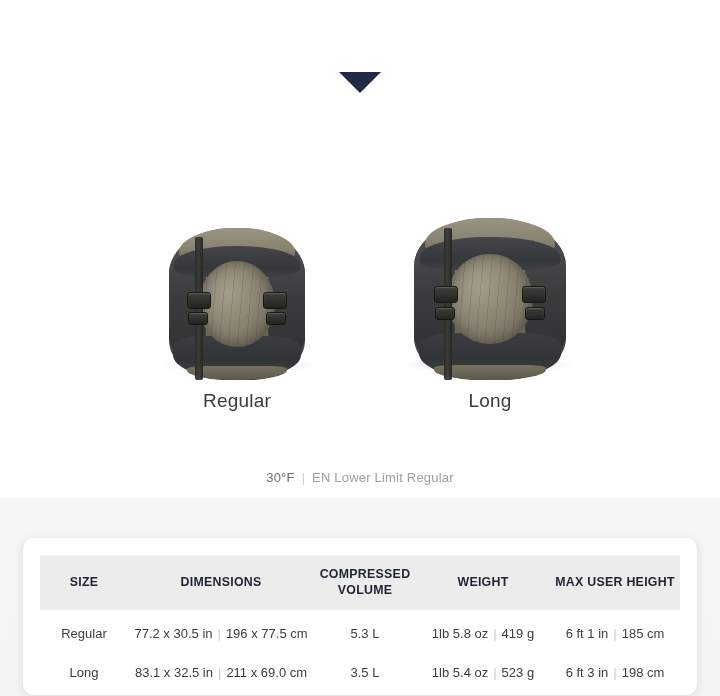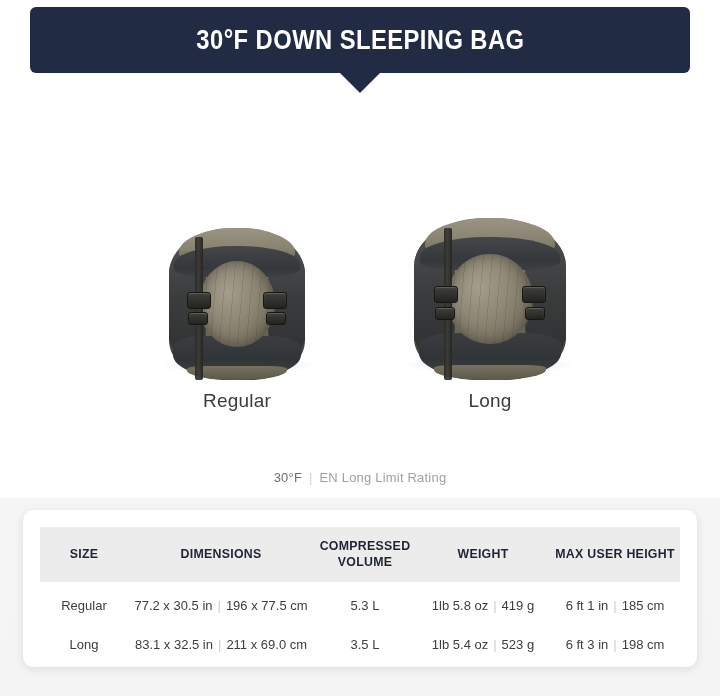--- a/index.html
+++ b/index.html
@@ -243,21 +243,21 @@
   }
   .rating-text {
     color: #a0a0a0;
     letter-spacing: 0.2px;
   }
 
   
   .card {
     position: absolute;
     left: 23px;
-    top: 510px;
+    top: 538px;
     width: 674px;
     height: 157px;
     background: #ffffff;
     border-radius: 10px;
     box-shadow: 0 2px 10px rgba(0,0,0,0.10), 0 0 1px rgba(0,0,0,0.06);
     overflow: hidden;
   }
   table.spec {
     width: 640px;
     margin: 17px 17px 0 17px;
@@ -294,23 +294,20 @@
     color: #cdcdcd;
     padding: 0 5px;
   }
 </style>
 </head>
 <body>
 
 <div class="page"></div>
 
 <div class="banner-wrap">
-  <div class="banner">
-    <div class="banner-title">30°F Down Sleeping Bag</div>
-  </div>
   <div class="banner-pointer"></div>
 </div>
 
 <div class="products">
 
   <div class="product regular">
     <div class="bag-stage">
       <div class="bag-shadow"></div>
       <div class="bag">
         <div class="bag-body"></div>
@@ -345,21 +342,21 @@
         <div class="buckle left2"></div>
         <div class="buckle right2"></div>
       </div>
     </div>
     <div class="product-label">Long</div>
   </div>
 
 </div>
 
 <div class="rating">
-  <span class="rating-temp">30°F</span><span class="rating-sep">|</span><span class="rating-text">EN Long Limit Rating</span>
+  <span class="rating-temp">30°F</span><span class="rating-sep">|</span><span class="rating-text">EN Lower Limit Regular</span>
 </div>
 
 <div class="card">
   <table class="spec">
     <colgroup>
       <col class="col-size">
       <col class="col-dim">
       <col class="col-vol">
       <col class="col-weight">
       <col class="col-height">

